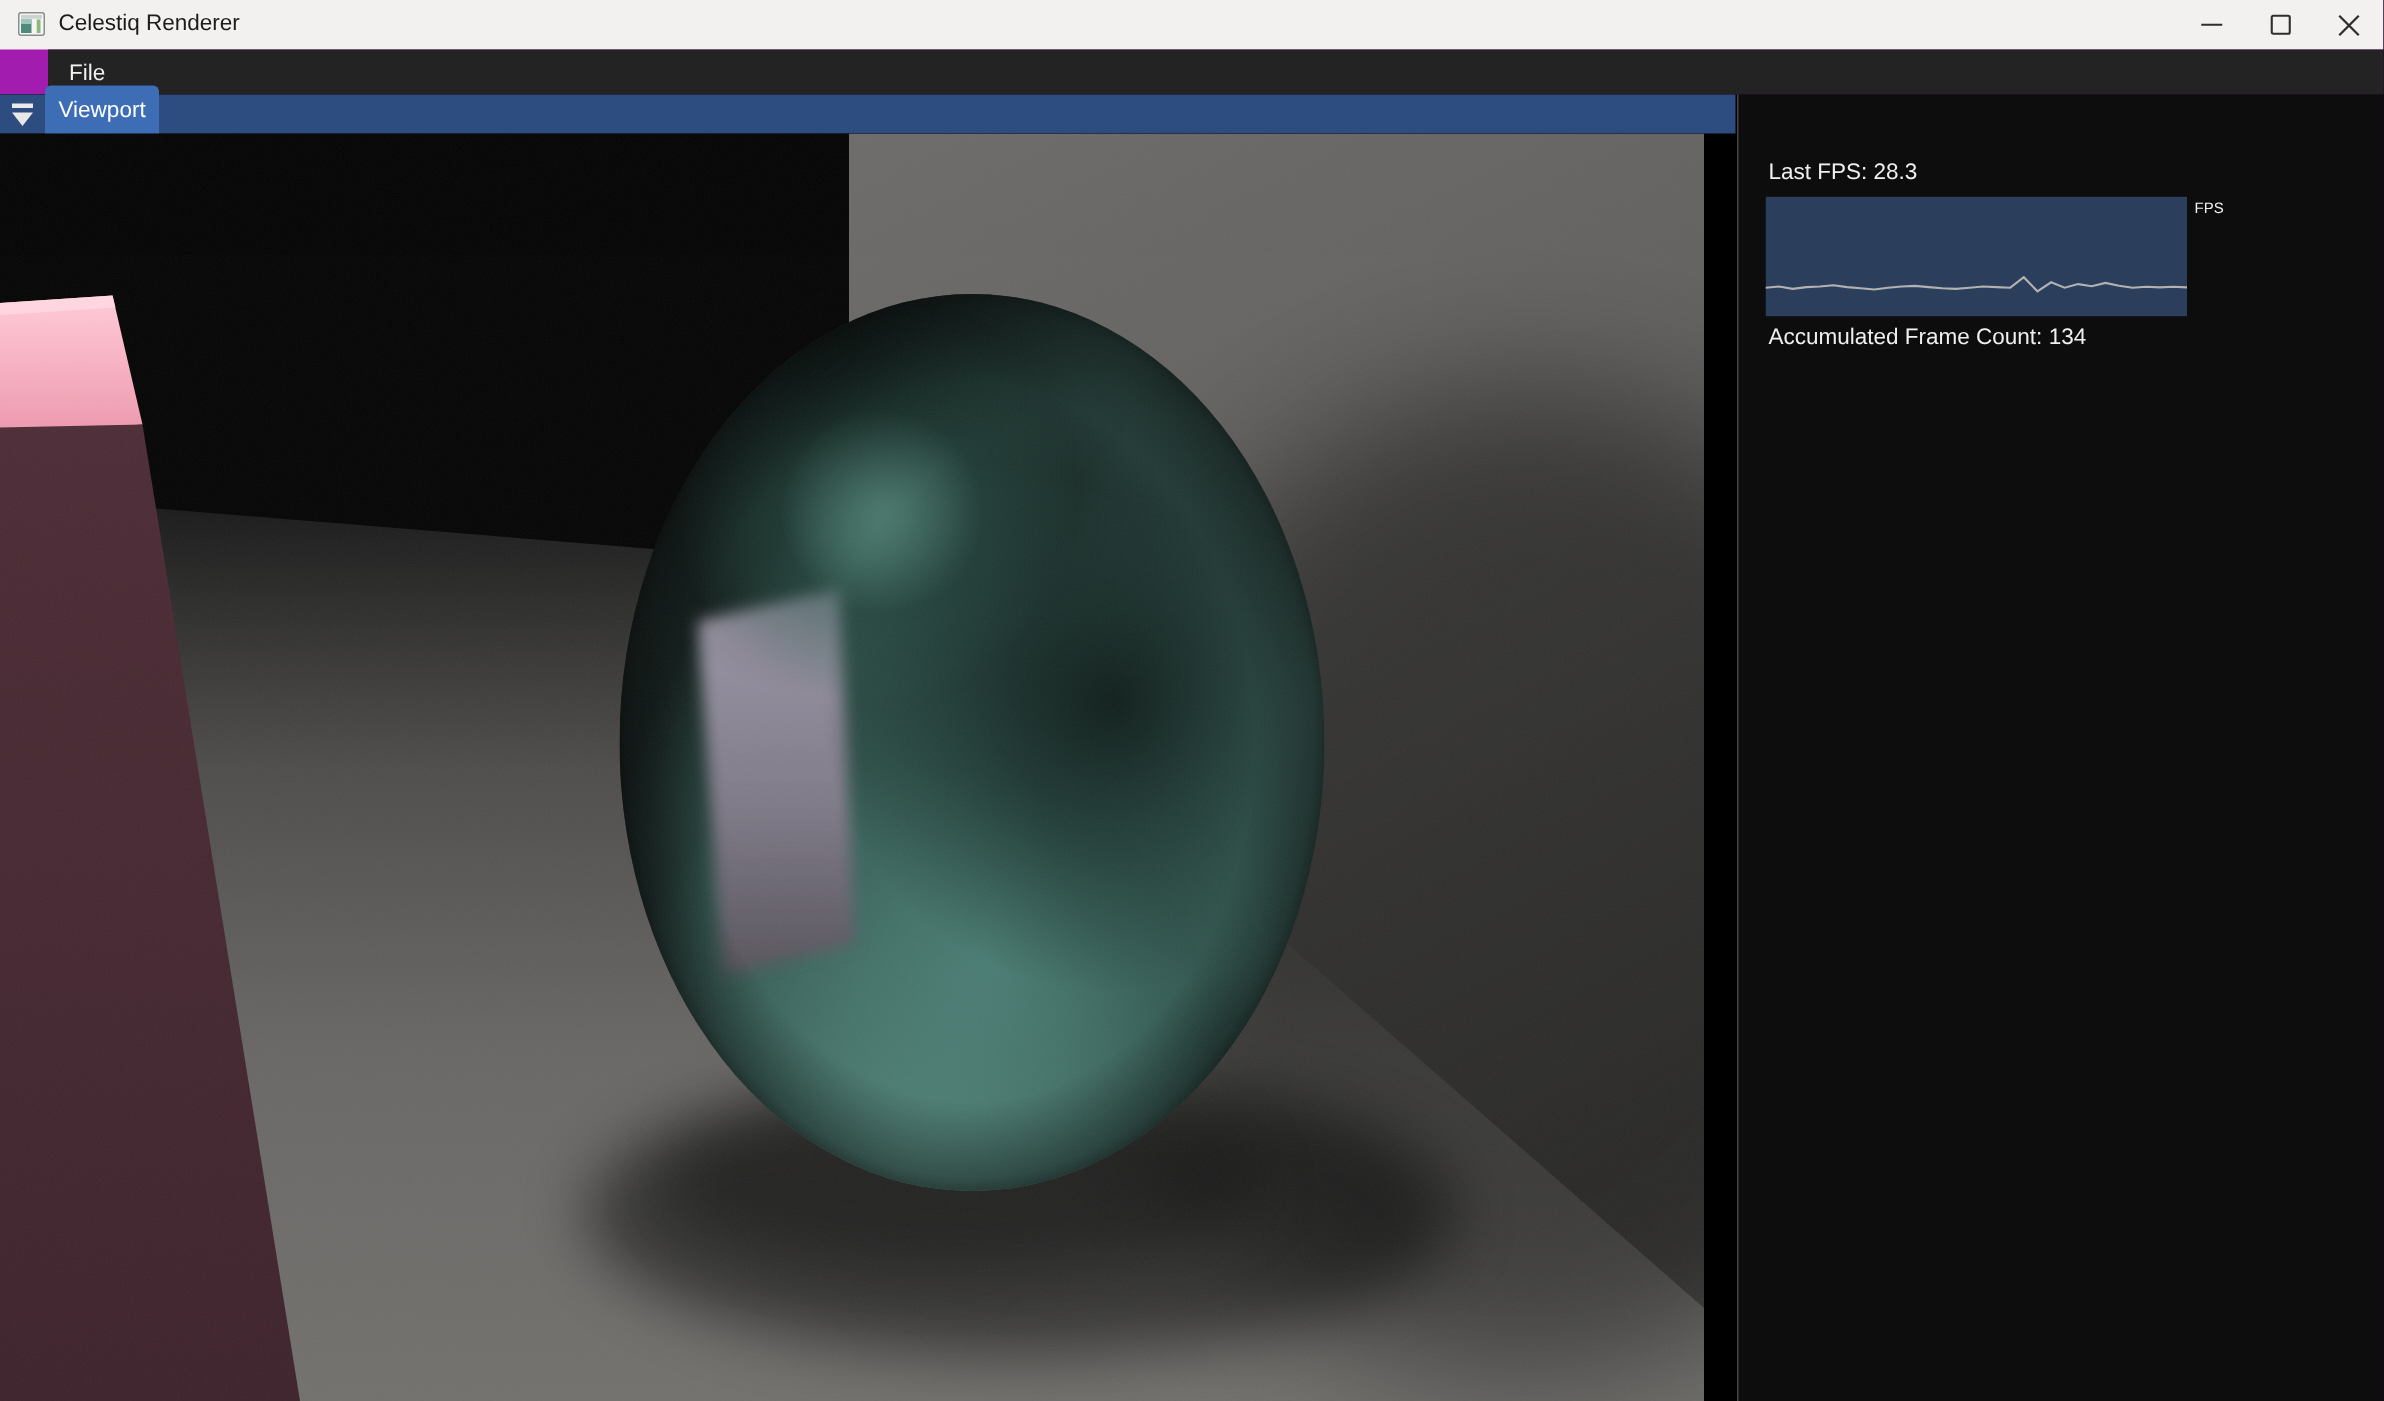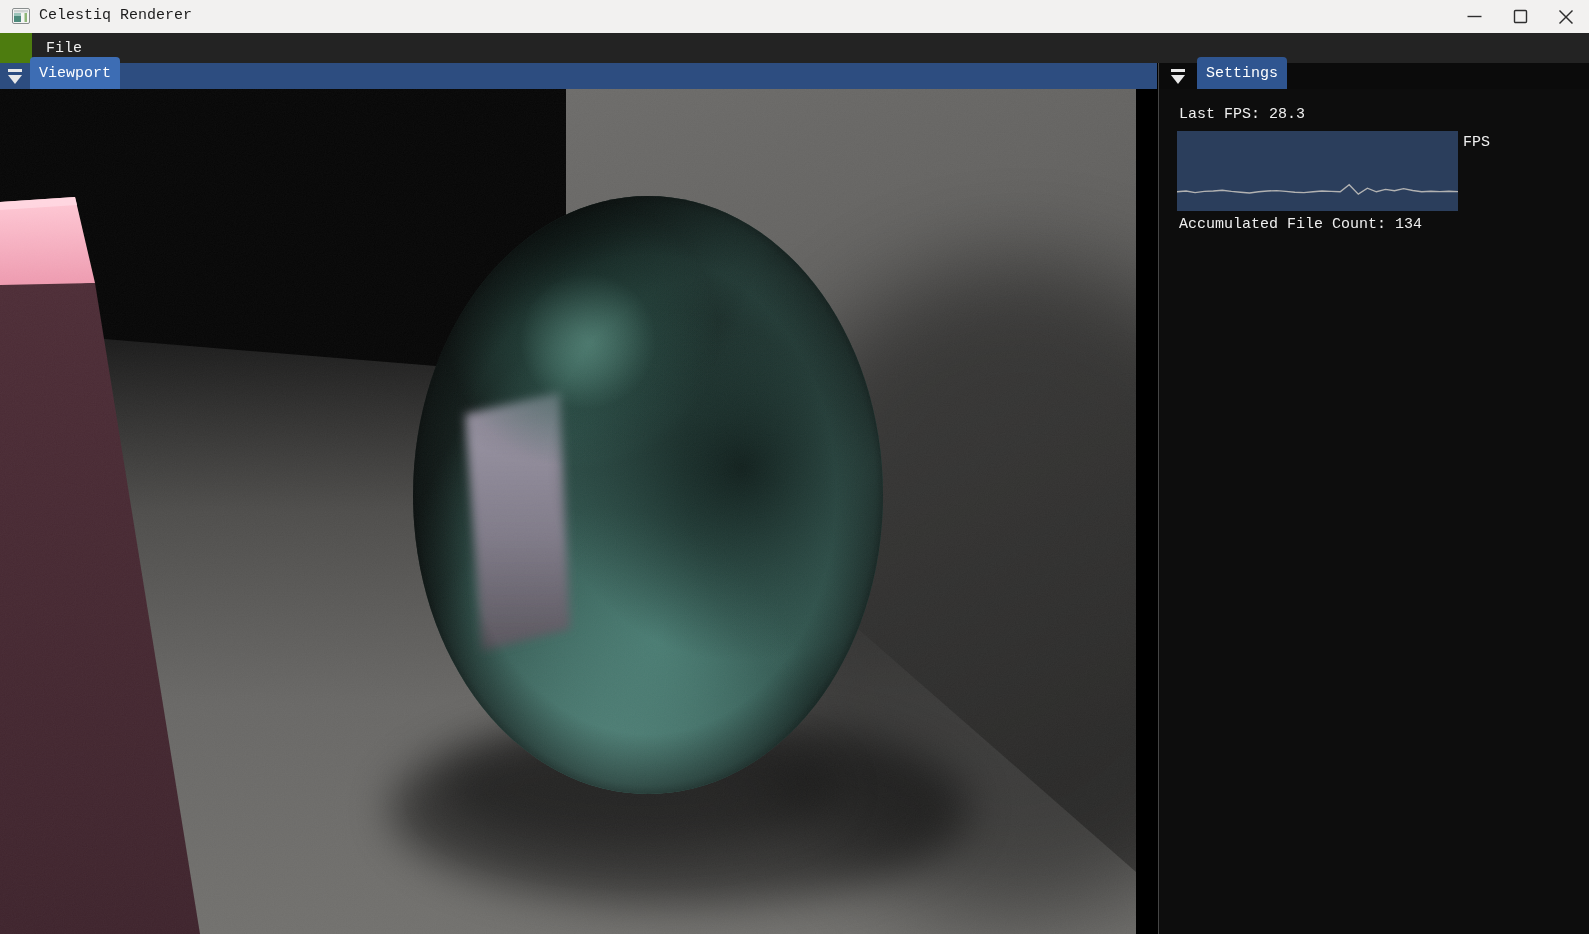--- a/index.html
+++ b/index.html
@@ -1,18 +1,18 @@
 <!DOCTYPE html>
 <html><head>
 <meta charset="utf-8">
 <style>
   * { margin:0; padding:0; box-sizing:border-box; }
   html,body { width:1589px; height:934px; overflow:hidden; background:#000;
               font-family:"Liberation Sans", sans-serif; }
-  .window { position:relative; width:1589px; height:934px; background:#4d7c0f;font-family:Liberation Mono, monospace; }
+  .window { position:relative; width:1589px; height:934px; background:#a21caf; }
 
   
   .titlebar { position:absolute; left:0; top:0; width:1589px; height:33px;
               background:#f2f1f0; display:flex; align-items:center; }
   .app-icon { position:absolute; left:12px; top:8px; width:18px; height:16px; }
   .title-text { position:absolute; left:39px; top:7px; font-size:15px; color:#1c1c1c; }
   .win-controls { position:absolute; right:0; top:0; height:33px; display:flex; }
   .win-btn { width:46px; height:33px; display:flex; align-items:center; justify-content:center; cursor:default; }
 
   
@@ -35,21 +35,21 @@
   .viewport-panel .dock-tab { background:#3d6db4; }
   .settings-panel .dock-tab { background:#2f5590; }
 
   .scene { position:absolute; left:0; top:26px; width:1136px; height:845px; display:block; }
 
   .settings-panel { position:absolute; left:1158px; top:0; width:431px; height:871px;
                     background:#0d0d0d; border-left:1px solid #454545; }
   .settings-body { position:absolute; left:0; top:10px; width:100%; height:845px; color:#efefef; }
   .stat-line { position:absolute; font-size:15px; white-space:pre; color:#efefef; }
   .fps-graph { position:absolute; left:18px; top:58px; width:281px; height:80px; display:block; }
-  .fps-label { position:absolute; left:304px; top:61px; font-size:15px; color:#efefef; }
+  .fps-label { position:absolute; left:304px; top:61px; font-size:10px; color:#efefef; }
 </style>
 </head>
 <body>
 
 <div class="window">
 
   <div class="titlebar">
     <svg class="app-icon" viewBox="0 0 18 16">
       <rect x="0.5" y="0.5" width="17" height="15" rx="1.5" fill="#f5f5f4" stroke="#898e8e" stroke-width="1"></rect>
       <rect x="2" y="2" width="14" height="2.5" fill="#cdd2d1"></rect>
@@ -208,37 +208,28 @@
           <rect x="413" y="107" width="470" height="598" fill="url(#gDarkMid)"></rect>
           <rect x="413" y="107" width="470" height="598" fill="url(#gTopDark)"></rect>
           <rect x="413" y="107" width="470" height="598" fill="url(#gEdge)"></rect>
         </g>
 
         <rect x="0" y="0" width="1136" height="845" filter="url(#grain)" opacity="0.045"></rect>
       </svg>
     </div>
 
     <div class="settings-panel">
-      <div class="panel-titlebar">
-        <svg class="collapse-btn" style="left:12px" viewBox="0 0 16 17">
-          <rect x="0" y="1" width="14" height="3" fill="#e9e9e9"></rect>
-          <polygon points="0,7 14,7 7,16" fill="#e9e9e9"></polygon>
-        </svg>
-        <div class="dock-tab" style="margin-left:38px">
-          <span>Settings</span>
-        </div>
-      </div>
 
       <div class="settings-body">
         <div class="stat-line" style="left:20px; top:33px"><span>Last FPS: </span><span>28.3</span></div>
 
         <svg class="fps-graph" width="281" height="80" viewBox="0 0 281 80">
           <rect x="0" y="0" width="281" height="80" fill="#2b3e5c"></rect>
           <polyline fill="none" stroke="#b2b2b2" stroke-width="1.4" points="0.0,60.8 9.1,60.0 18.1,61.6 27.2,60.4 36.3,60.0 45.3,59.2 54.4,60.4 63.5,61.2 72.5,62.0 81.6,60.8 90.6,60.0 99.7,59.6 108.8,60.4 117.8,61.2 126.9,61.6 136.0,60.8 145.0,60.0 154.1,60.4 163.2,60.8 172.2,53.8 181.3,63.2 190.4,57.2 199.4,60.8 208.5,58.4 217.5,59.8 226.6,57.6 235.7,59.5 244.7,60.8 253.8,60.2 262.9,60.6 271.9,60.2 281.0,60.6"></polyline>
         </svg>
         <div class="fps-label">FPS</div>
 
-        <div class="stat-line" style="left:20px; top:143px"><span>Accumulated File Count: </span><span>134</span></div>
+        <div class="stat-line" style="left:20px; top:143px"><span>Accumulated Frame Count: </span><span>134</span></div>
       </div>
     </div>
 
   </div>
 </div>
 
 </body></html>

